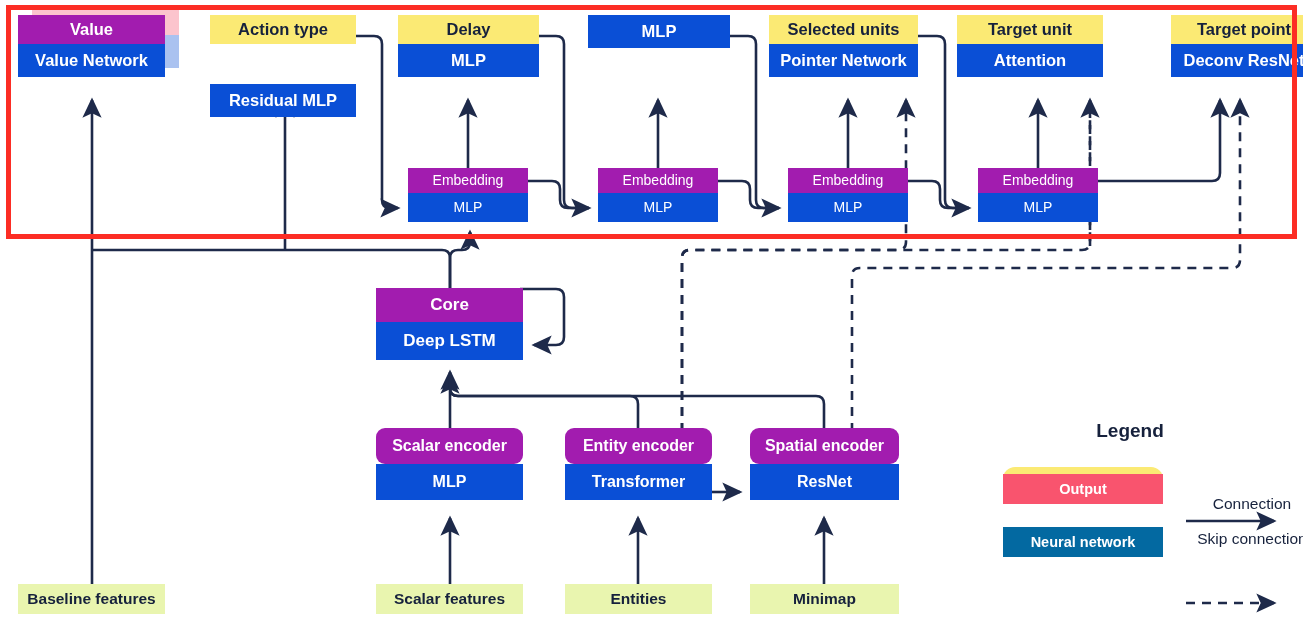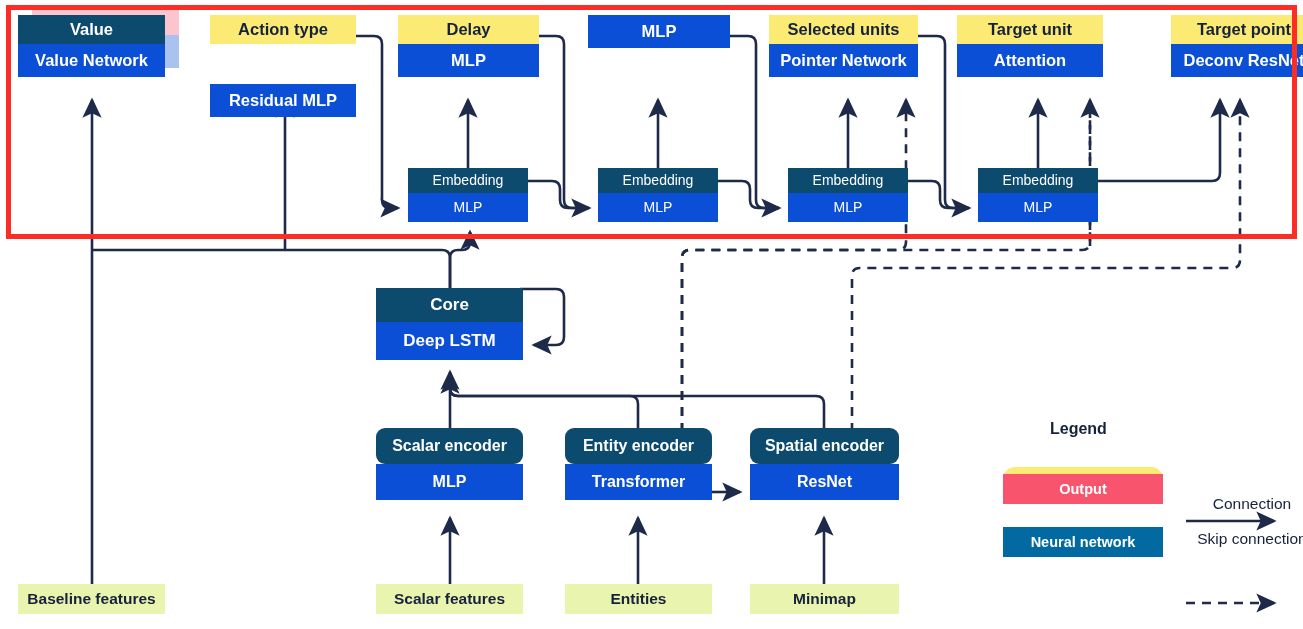--- a/index.html
+++ b/index.html
@@ -28,21 +28,21 @@
     display:flex;
     align-items:center;
     justify-content:center;
     text-align:center;
     box-sizing:border-box;
     line-height:1.05;
     white-space:nowrap;
     overflow:hidden;
   }
   .cap.action{background:#FBEA74;color:#16213c;}
-  .cap.output{background:#0c4a6e;color:#ffffff;}
+  .cap.output{background:#a21caf;color:#ffffff;}
   .body.nn{background:#0A4FD6;color:#ffffff;}
   .node.input-node{
     background:#E9F5AF;
     color:#16213c;
     align-items:center;
     justify-content:center;
     display:flex;
   }
 
   
@@ -96,21 +96,22 @@
     width:1303px;height:629px;
     z-index:7;
     pointer-events:none;
   }
   .wire{fill:none;stroke:#1E2A4A;stroke-width:2.6;}
   .wire-dash{fill:none;stroke:#1E2A4A;stroke-width:2.6;stroke-dasharray:9 7;}
   #legend-title{
     position:absolute;
     left:1050px;top:420px;
     width:160px;
-    font-size:16px;
+    text-align:center;
+    font-size:19px;
     font-weight:600;
     color:#16213c;
   }
   .legend-swatch{
     position:absolute;
     left:1003px;
     width:160px;
     height:30px;
     display:flex;
     align-items:center;

